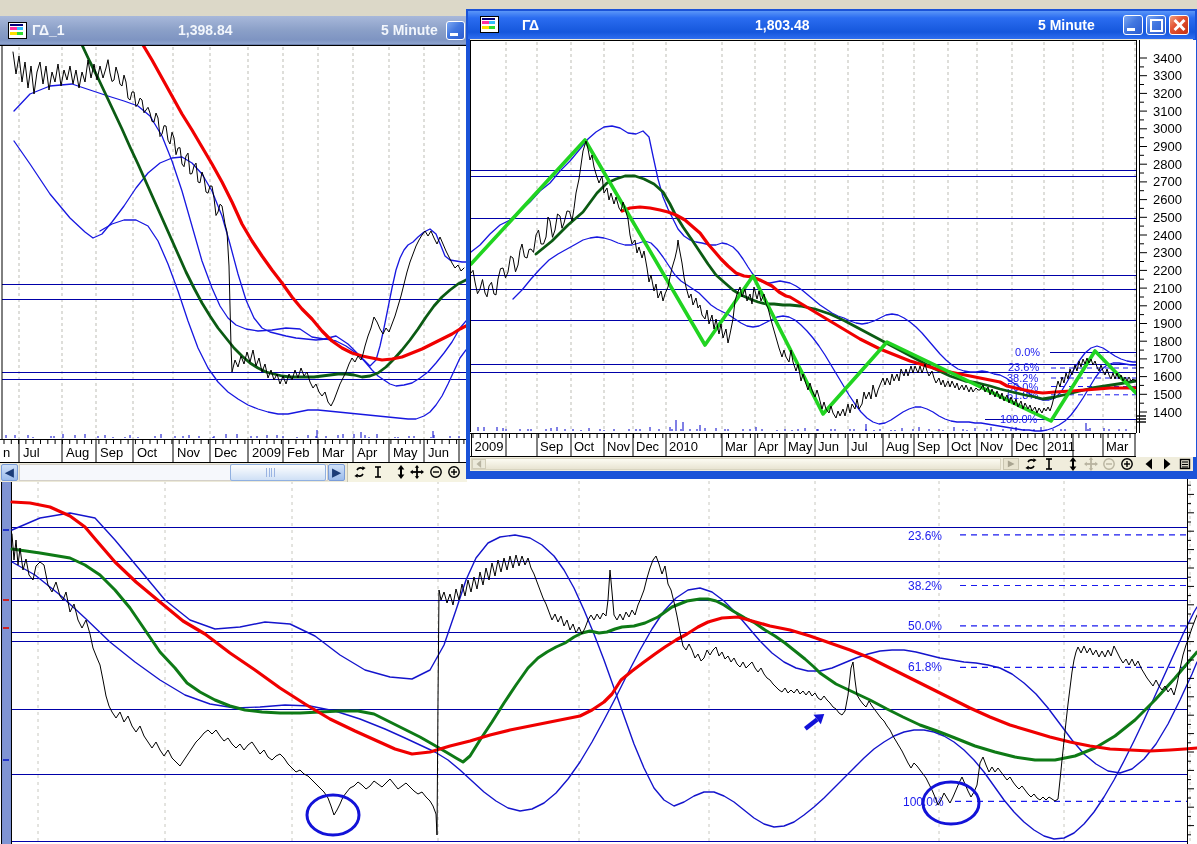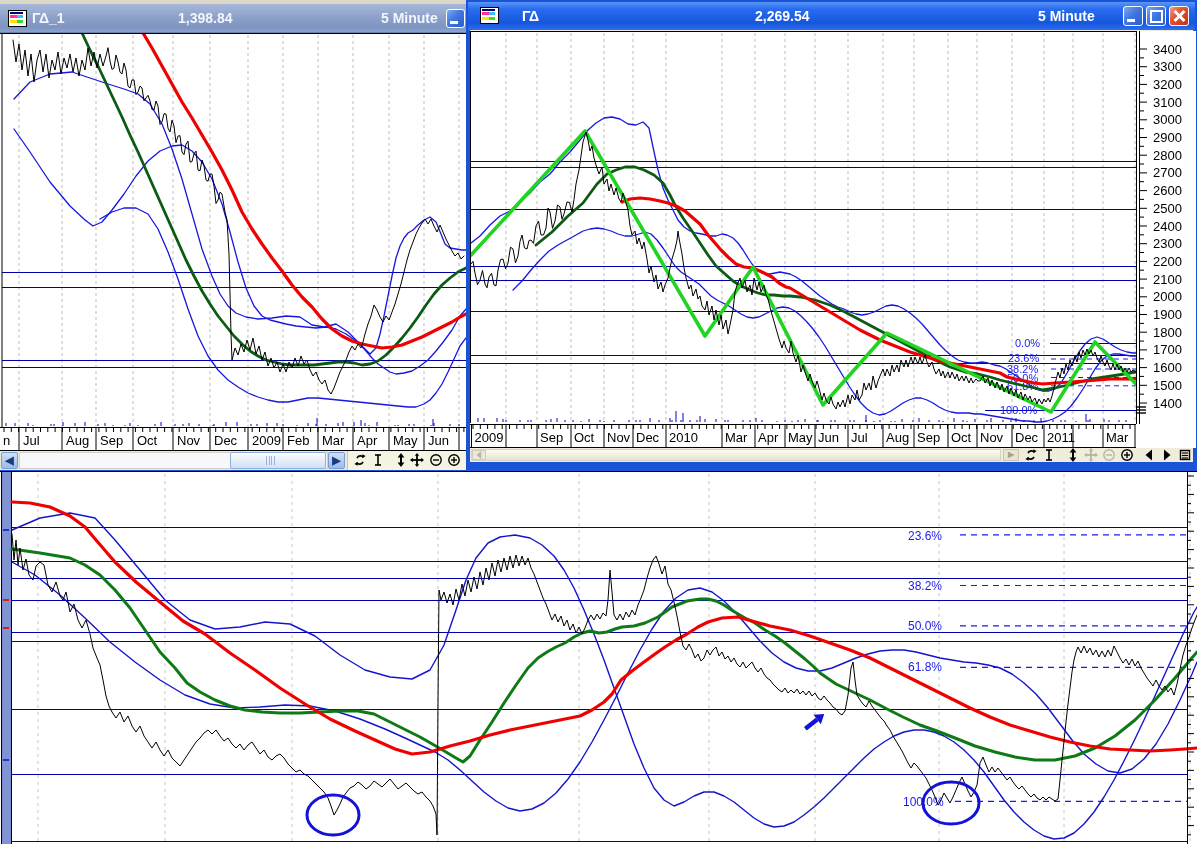--- a/index.html
+++ b/index.html
@@ -87,21 +87,21 @@
     <line x1="1187" y1="761.2000000000012" x2="1191" y2="761.2000000000012" stroke="#000" stroke-width="1"></line>
     <line x1="1187" y1="770.4000000000012" x2="1194" y2="770.4000000000012" stroke="#000" stroke-width="1"></line>
     <line x1="1187" y1="779.6000000000013" x2="1191" y2="779.6000000000013" stroke="#000" stroke-width="1"></line>
     <line x1="1187" y1="788.8000000000013" x2="1194" y2="788.8000000000013" stroke="#000" stroke-width="1"></line>
     <line x1="1187" y1="798.0000000000014" x2="1191" y2="798.0000000000014" stroke="#000" stroke-width="1"></line>
     <line x1="1187" y1="807.2000000000014" x2="1194" y2="807.2000000000014" stroke="#000" stroke-width="1"></line>
     <line x1="1187" y1="816.4000000000015" x2="1191" y2="816.4000000000015" stroke="#000" stroke-width="1"></line>
     <line x1="1187" y1="825.6000000000015" x2="1194" y2="825.6000000000015" stroke="#000" stroke-width="1"></line>
     <line x1="1187" y1="834.8000000000015" x2="1191" y2="834.8000000000015" stroke="#000" stroke-width="1"></line>
   </svg>
-<div style="position:absolute;left:0;top:4px;width:466px;height:465px;background:#a21caf">
+<div style="position:absolute;left:0;top:16px;width:466px;height:465px;background:#a21caf">
     <div style="position:absolute;left:0;top:0;width:2px;height:465px;background:#5a6ea2"></div>
     <div style="position:absolute;left:0;top:0;width:466px;height:29px;background:linear-gradient(180deg,#a8b8da 0%,#8ba0c8 50%,#7e94c2 85%,#8ea4cf 100%);border-bottom:1px solid #6c80ad;box-sizing:border-box">
       <div style="position:absolute;left:8px;top:6px;width:17px;height:15px;background:#fff;border:1px solid #000;">
         <div style="position:absolute;left:1px;top:1px;width:13px;height:2px;background:#00007a"></div>
         <div style="position:absolute;left:1px;top:4px;width:7px;height:3px;background:#ff30a0"></div>
         <div style="position:absolute;left:8px;top:4px;width:6px;height:3px;background:#30c0ff"></div>
         <div style="position:absolute;left:1px;top:9px;width:7px;height:3px;background:#ffe000"></div>
         <div style="position:absolute;left:8px;top:9px;width:6px;height:3px;background:#30dd30"></div>
       </div>
       <div style="position:absolute;left:32px;top:6px;font:bold 14px 'Liberation Sans',sans-serif;color:#f2f6fc">ΓΔ_1</div>
@@ -322,32 +322,32 @@
           <line x1="4" y1="7" x2="10" y2="7" stroke="#000" stroke-width="1.4"></line>
         </svg>
         <svg width="14" height="14" viewBox="0 0 14 14" style="position:absolute;left:99px;top:2px">
           <circle cx="7" cy="7" r="5.2" stroke="#000" stroke-width="1.4" fill="none"></circle>
           <line x1="4" y1="7" x2="10" y2="7" stroke="#000" stroke-width="1.4"></line>
           <line x1="7" y1="4" x2="7" y2="10" stroke="#000" stroke-width="1.4"></line>
         </svg>
       </div>
     </div>
   </div>
-<div style="position:absolute;left:466px;top:0;width:731px;height:470px;background:#1a53d8">
+<div style="position:absolute;left:466px;top:9px;width:731px;height:470px;background:#1a53d8">
     <div style="position:absolute;left:4px;top:30px;width:723px;height:432px;background:#ece9d8"></div>
     <div style="position:absolute;left:2px;top:2px;width:727px;height:28px;background:linear-gradient(180deg,#5a96f8 0%,#2a6cf0 25%,#1557dc 75%,#2e6ef0 100%)">
       <div style="position:absolute;left:12px;top:5px;width:17px;height:15px;background:#fff;border:1px solid #000;">
         <div style="position:absolute;left:1px;top:1px;width:13px;height:2px;background:#00007a"></div>
         <div style="position:absolute;left:1px;top:4px;width:7px;height:3px;background:#ff30a0"></div>
         <div style="position:absolute;left:8px;top:4px;width:6px;height:3px;background:#30c0ff"></div>
         <div style="position:absolute;left:1px;top:9px;width:7px;height:3px;background:#ffe000"></div>
         <div style="position:absolute;left:8px;top:9px;width:6px;height:3px;background:#30dd30"></div>
       </div>
       <div style="position:absolute;left:54px;top:6px;font:bold 14px 'Liberation Sans',sans-serif;color:#fff">ΓΔ</div>
-      <div style="position:absolute;left:287px;top:6px;font:bold 14px 'Liberation Sans',sans-serif;color:#fff">2,269.54</div>
+      <div style="position:absolute;left:287px;top:6px;font:bold 14px 'Liberation Sans',sans-serif;color:#fff">1,803.48</div>
       <div style="position:absolute;left:570px;top:6px;font:bold 14px 'Liberation Sans',sans-serif;color:#fff">5 Minute</div>
       <div style="position:absolute;left:655px;top:4px;width:20px;height:20px;background:linear-gradient(135deg,#7da8f2 0%,#4277e0 45%,#2b5cd0 100%);border:1px solid #fff;border-radius:3px;box-sizing:border-box">
         <div style="position:absolute;left:3px;bottom:3px;width:8px;height:3px;background:#fff"></div>
       </div>
       <div style="position:absolute;left:678px;top:4px;width:20px;height:20px;background:linear-gradient(135deg,#7da8f2 0%,#4277e0 45%,#2b5cd0 100%);border:1px solid #fff;border-radius:3px;box-sizing:border-box">
         <div style="position:absolute;left:3px;top:3px;width:9px;height:9px;border:2px solid #fff"></div>
       </div>
       <div style="position:absolute;left:701px;top:4px;width:20px;height:20px;background:linear-gradient(135deg,#f0a080 0%,#e35434 40%,#c53010 100%);border:1px solid #fff;border-radius:3px;box-sizing:border-box">
         <div style="position:absolute;left:8px;top:2px;width:3px;height:14px;background:#fff;transform:rotate(45deg)"></div>
         <div style="position:absolute;left:8px;top:2px;width:3px;height:14px;background:#fff;transform:rotate(-45deg)"></div>

